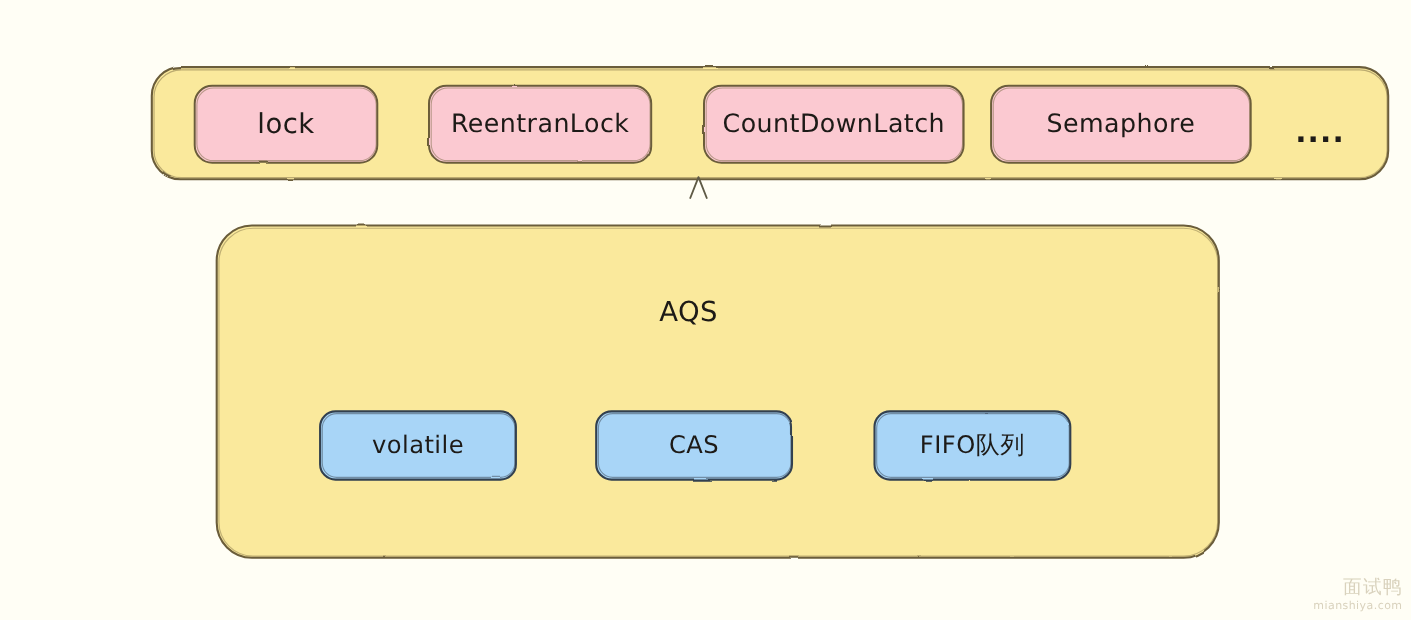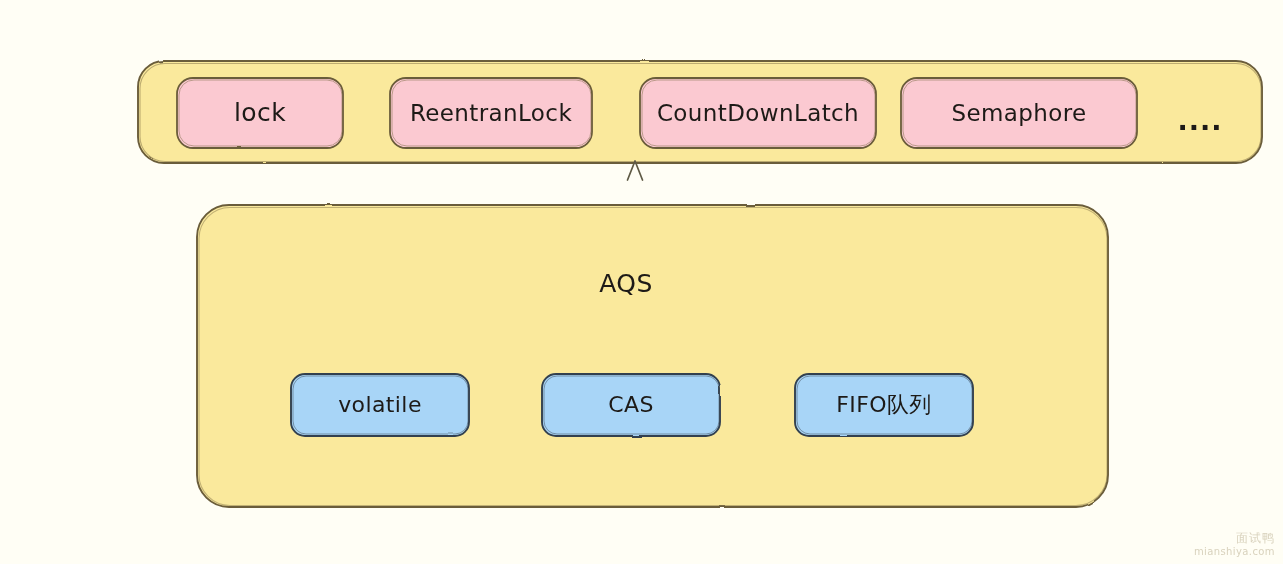--- a/index.html
+++ b/index.html
@@ -40,21 +40,21 @@
   .wm {
     position: absolute;
     right: 8px;
     bottom: 6px;
     text-align: right;
     color: #d9d2bd;
     font-family: "DejaVu Sans", sans-serif;
     line-height: 1.25;
     user-select: none;
   }
-  .wm-cn { font-size: 12px; letter-spacing: 1px; }
+  .wm-cn { font-size: 17px; letter-spacing: 1px; }
   .wm-en { font-size: 10px; letter-spacing: 0.4px; }
 </style>
 </head>
 <body>
 
 <div id="canvas">
 
   <svg class="diagram" viewBox="0 0 1283 564">
     <defs>
       <filter id="roughen" x="-20%" y="-20%" width="140%" height="140%">

